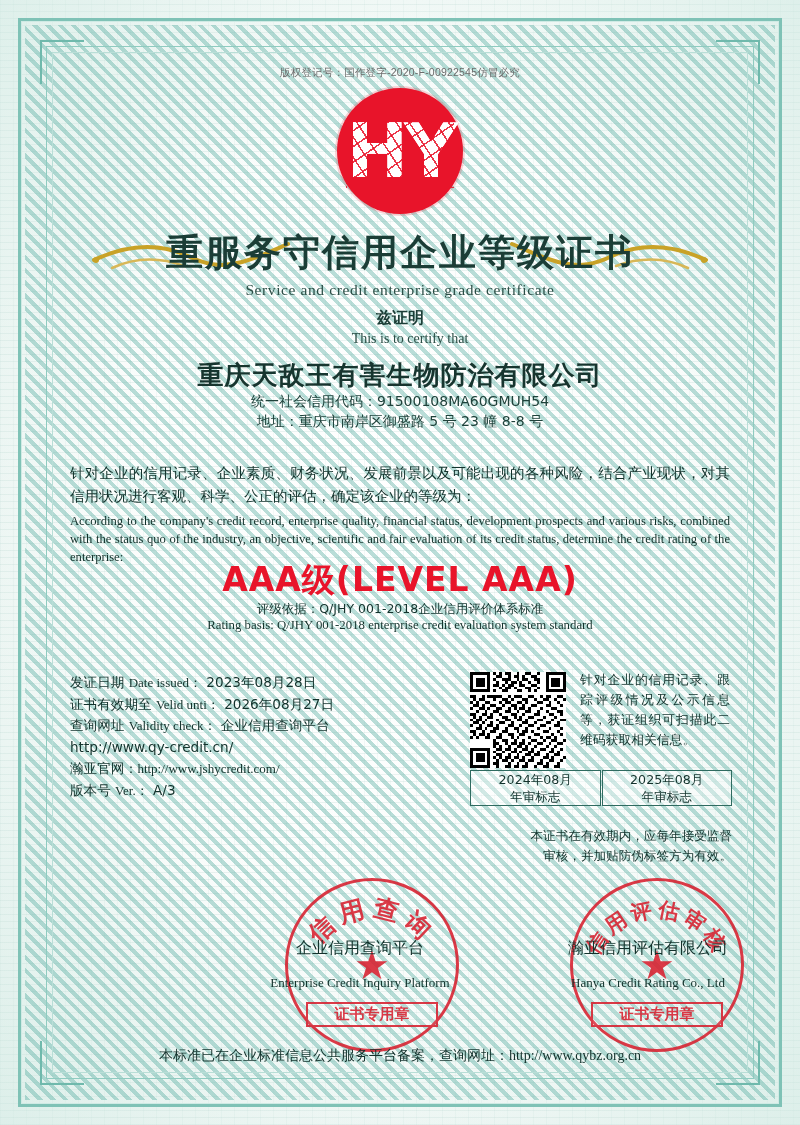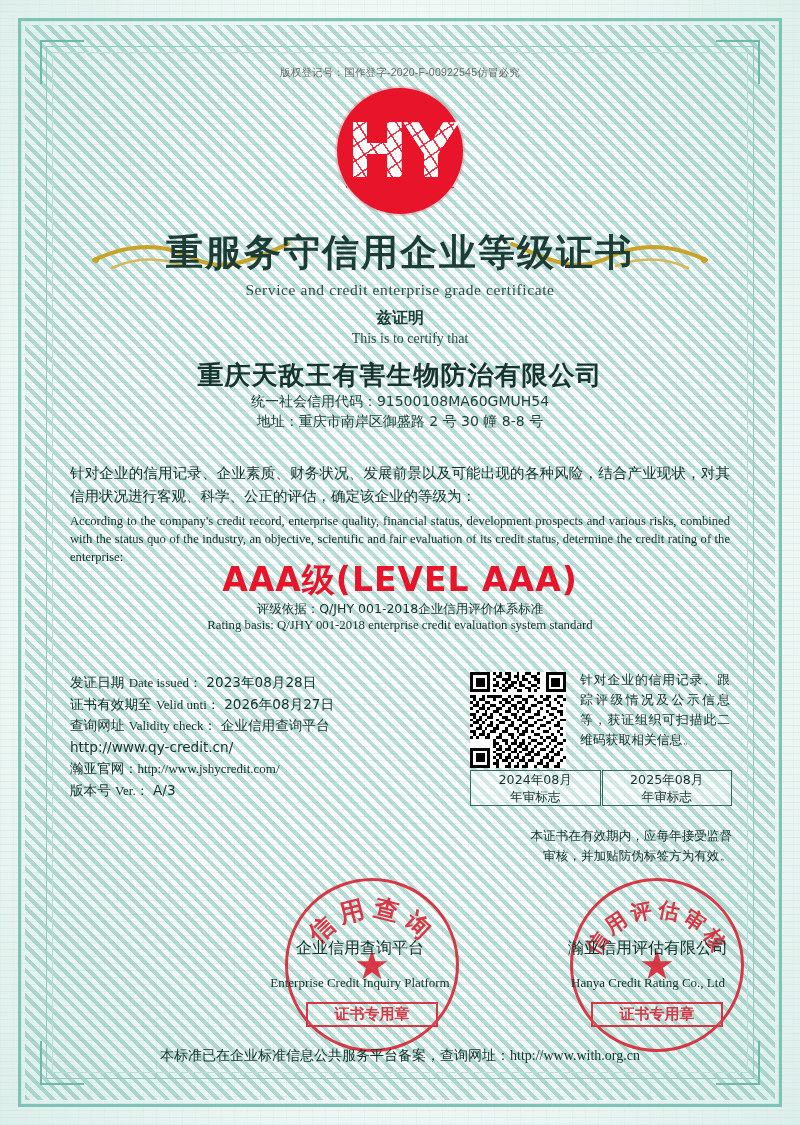--- a/index.html
+++ b/index.html
@@ -285,21 +285,21 @@
   <div class="title-en">Service and credit enterprise grade certificate</div>
 
   <div class="certify-cn">兹证明</div>
   <div class="certify-en">This is to certify that</div>
 
   <div class="company">重庆天敌王有害生物防治有限公司</div>
   <div class="code-line">
     <span>统一社会信用代码：</span><span>91500108MA60GMUH54</span>
   </div>
   <div class="addr-line">
-    <span>地址：</span><span>重庆市南岸区御盛路 2 号 30 幢 8-8 号</span>
+    <span>地址：</span><span>重庆市南岸区御盛路 5 号 23 幢 8-8 号</span>
   </div>
 
   <div class="para">
     <div class="cn">针对企业的信用记录、企业素质、财务状况、发展前景以及可能出现的各种风险，结合产业现状，对其信用状况进行客观、科学、公正的评估，确定该企业的等级为：</div>
     <div class="en">According to the company's credit record, enterprise quality, financial status, development prospects and various risks, combined with the status quo of the industry, an objective, scientific and fair evaluation of its credit status, determine the credit rating of the enterprise:</div>
   </div>
 
   <div class="level">AAA级(LEVEL AAA)</div>
   <div class="basis-cn">评级依据：Q/JHY 001-2018企业信用评价体系标准</div>
   <div class="basis-en">Rating basis: Q/JHY 001-2018 enterprise credit evaluation system standard</div>
@@ -657,15 +657,15 @@
       <div class="cn">企业信用查询平台</div>
       <div class="en">Enterprise Credit Inquiry Platform</div>
     </div>
     <div class="sig sig-r">
       <div class="cn">瀚亚信用评估有限公司</div>
       <div class="en">Hanya Credit Rating Co., Ltd</div>
     </div>
   </div>
 
   <div class="footer">
-    <span>本标准已在企业标准信息公共服务平台备案，查询网址：</span><span class="url">http://www.with.org.cn</span>
+    <span>本标准已在企业标准信息公共服务平台备案，查询网址：</span><span class="url">http://www.qybz.org.cn</span>
   </div>
 </div>
 
 </body></html>

